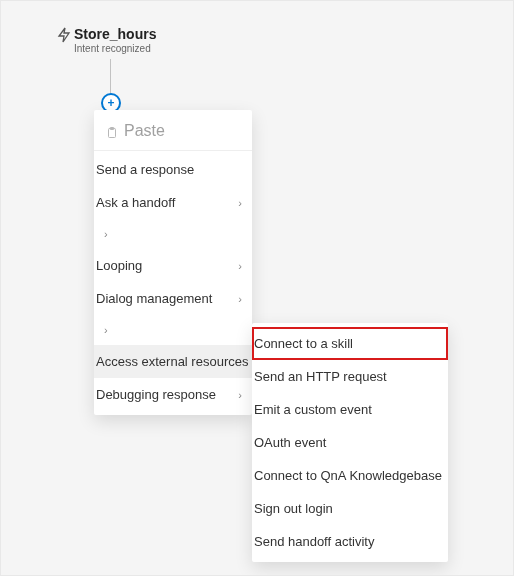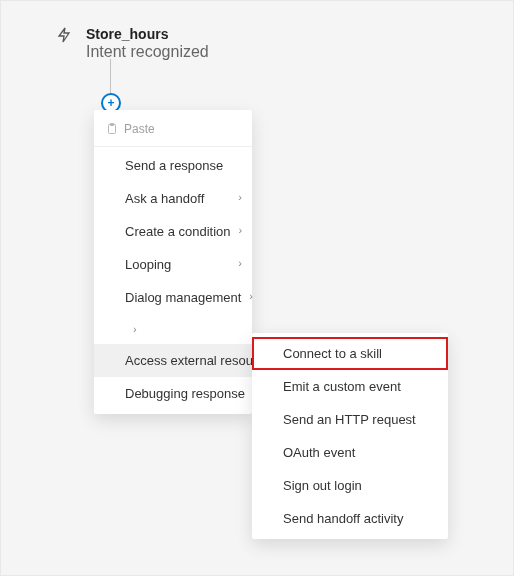--- a/index.html
+++ b/index.html
@@ -13,31 +13,31 @@
       position: relative;
       border: 1px solid #e8e8e8;
       overflow: hidden;
     }
     .trigger-node {
       position: absolute;
       left: 55px;
       top: 25px;
       display: flex;
       align-items: flex-start;
-      gap: 14px;
+      gap: 2px;
     }
     .trigger-icon {
       width: 16px;
       height: 16px;
       flex: none;
       margin-top: 1px;
     }
     .trigger-text { display: flex; flex-direction: column; }
     .trigger-title { font-size: 14px; font-weight: 600; color: #222; }
-    .trigger-sub { font-size: 16px; color: #666; margin-top: 1px; }
+    .trigger-sub { font-size: 10px; color: #666; margin-top: 1px; }
 
     .connector {
       position: absolute;
       left: 109px;
       top: 58px;
       width: 1px;
       height: 36px;
       background: #c2c2c2;
     }
     .plus-circle {
@@ -66,41 +66,41 @@
       border-radius: 2px;
       padding: 4px 0;
     }
     .menu.primary {
       left: 93px;
       top: 109px;
       width: 158px;
     }
     .menu.secondary {
       left: 251px;
-      top: 332px;
+      top: 322px;
       width: 196px;
     }
     .menu-section-title {
       display: flex;
       align-items: center;
       gap: 6px;
       padding: 8px 14px 8px 12px;
       color: #a0a0a0;
-      font-size: 12px;
+      font-size: 16px;
     }
     .menu-divider {
       height: 1px;
       background: #eee;
       margin: 2px 0;
     }
     .menu-item {
       display: flex;
-      align-items: flex-start;
+      align-items: center;
       justify-content: space-between;
-      padding: 9px 10px 9px 31px;
+      padding: 9px 10px 9px 2px;
       font-size: 13px;
       color: #333;
       cursor: pointer;
       white-space: nowrap;
     }
     .menu-item.hovered {
       background: #f0f0f0;
     }
     .menu-item .chevron {
       color: #888;
@@ -146,21 +146,20 @@
   <div class="menu-divider"></div>
   <div id="primary-items">
       <div class="menu-item">
         <span>Send a response</span>
       </div>
       <div class="menu-item">
         <span>Ask a handoff</span>
         <span class="chevron">›</span>
       </div>
       <div class="menu-item">
-        <span>Create a condition</span>
         <span class="chevron">›</span>
       </div>
       <div class="menu-item">
         <span>Looping</span>
         <span class="chevron">›</span>
       </div>
       <div class="menu-item">
         <span>Dialog management</span>
         <span class="chevron">›</span>
       </div>
@@ -177,27 +176,30 @@
       </div>
     </div>
 </div>
 
 <div class="menu secondary">
   <div id="secondary-items">
       <div class="menu-item highlighted">
         <span>Connect to a skill</span>
       </div>
       <div class="menu-item">
+        <span>Send an HTTP request</span>
+      </div>
+      <div class="menu-item">
         <span>Emit a custom event</span>
       </div>
       <div class="menu-item">
-        <span>Send an HTTP request</span>
-      </div>
-      <div class="menu-item">
         <span>OAuth event</span>
+      </div>
+      <div class="menu-item">
+        <span>Connect to QnA Knowledgebase</span>
       </div>
       <div class="menu-item">
         <span>Sign out login</span>
       </div>
       <div class="menu-item">
         <span>Send handoff activity</span>
       </div>
     </div>
 </div>
 

